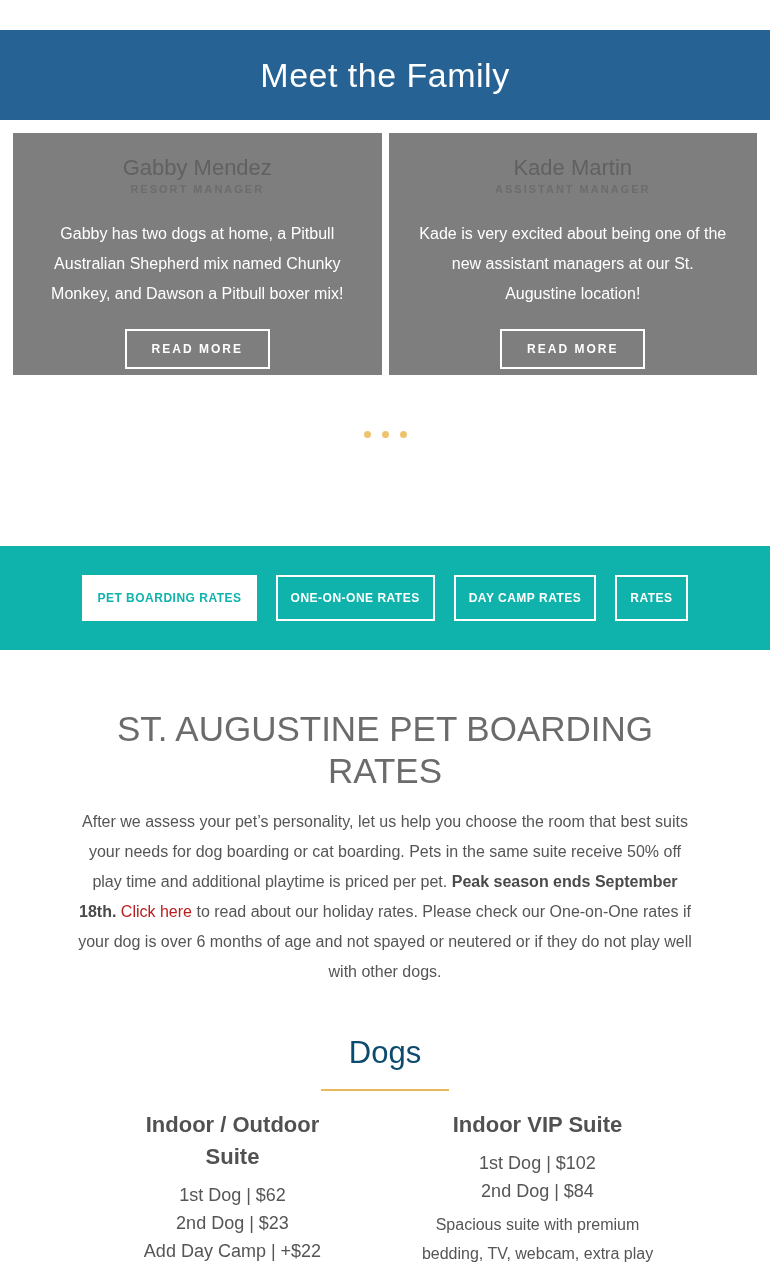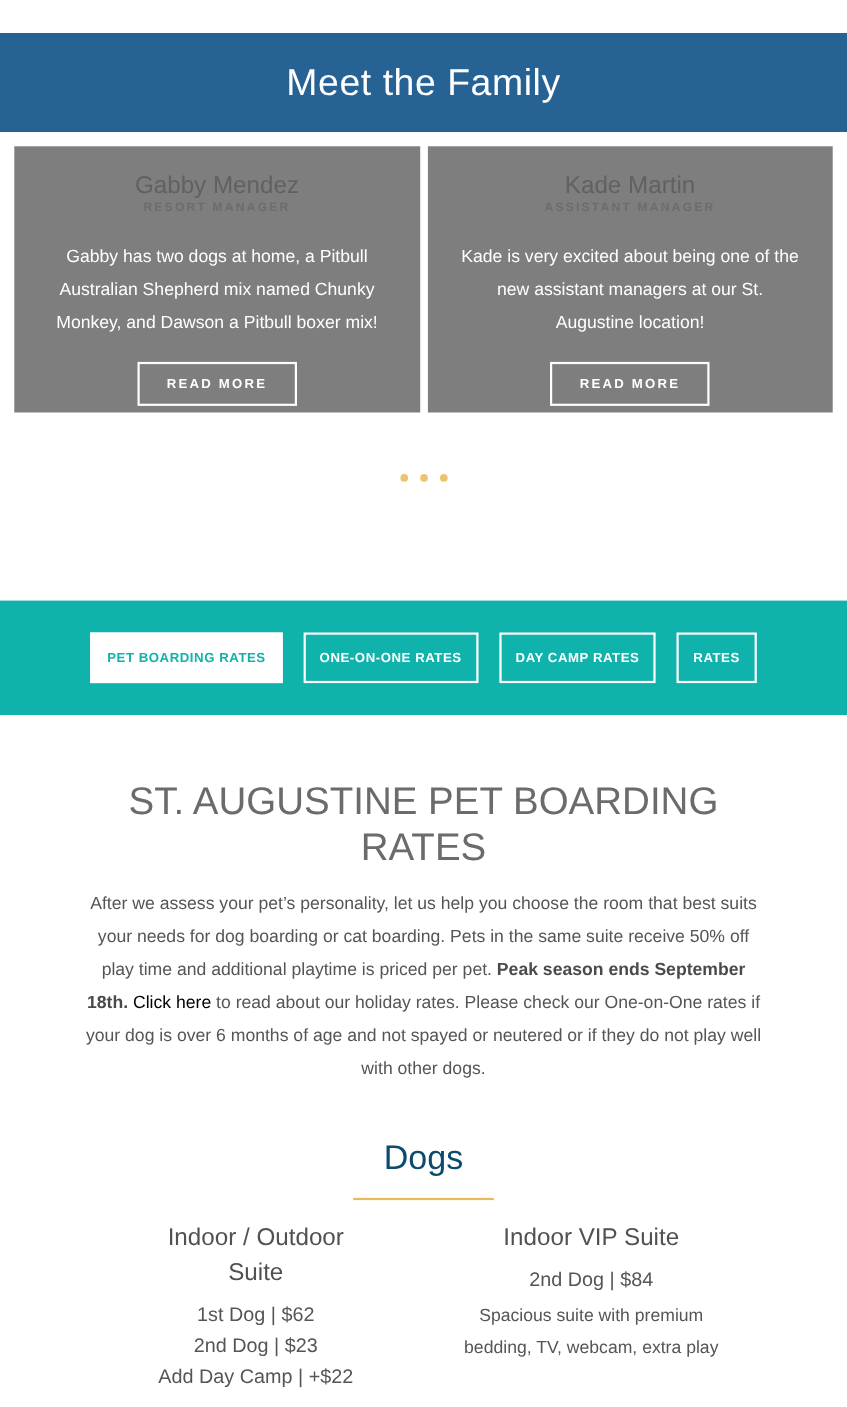--- a/index.html
+++ b/index.html
@@ -30,28 +30,28 @@
              justify-content:center; gap:19px; }
   .tab { background:transparent; border:2px solid #ffffff; color:#ffffff; font-family:inherit;
          font-size:12px; font-weight:700; letter-spacing:0.5px; padding:14px 13px; cursor:pointer; }
   .tab.active { background:#ffffff; color:#10b3ab; }
 
   
   .rates-title { margin:58px auto 0; max-width:600px; text-align:center; color:#6b6b6b;
                  font-size:35px; line-height:42px; font-weight:400; }
   .intro { margin:15px auto 0; width:615px; text-align:center; color:#555555; font-size:16px; line-height:30px; }
   .intro strong { color:#4a4a4a; }
-  .link { color:#000000; text-decoration:none; cursor:pointer; }
+  .link { color:#b91c1c; text-decoration:none; cursor:pointer; }
 
   
   .dogs-title { margin-top:42px; text-align:center; color:#0c4a6e; font-size:31px; font-weight:400; line-height:48px; }
   .underline { width:128px; height:2px; background:#e9b95c; margin:12px auto 0; }
   .rate-columns { margin:18px auto 0; width:610px; display:flex; align-items:flex-start; }
   .rate-col { flex:1; text-align:center; }
-  .suite-heading { color:#515151; font-size:22px; font-weight:400; line-height:32px; max-width:215px; margin:0 auto; }
+  .suite-heading { color:#515151; font-size:22px; font-weight:700; line-height:32px; max-width:215px; margin:0 auto; }
   .prices { margin-top:8px; }
   .price { color:#555555; font-size:18px; line-height:28px; }
   .desc { color:#555555; font-size:16px; line-height:29px; max-width:258px; margin:5px auto 0; }
 </style>
 </head>
 <body>
 
 <div class="page">
 
   <header class="blue-bar">
@@ -108,20 +108,21 @@
       <div class="prices">
         <div class="price">1st Dog | $62</div>
         <div class="price">2nd Dog | $23</div>
         <div class="price">Add Day Camp | +$22</div>
       </div>
     </div>
 
     <div class="rate-col">
       <h3 class="suite-heading">Indoor VIP Suite</h3>
       <div class="prices">
+        <div class="price">1st Dog | $102</div>
         <div class="price">2nd Dog | $84</div>
       </div>
       <p class="desc">Spacious suite with premium bedding, TV, webcam, extra play</p>
     </div>
 
   </div>
 
 </div>
 
 </body></html>

